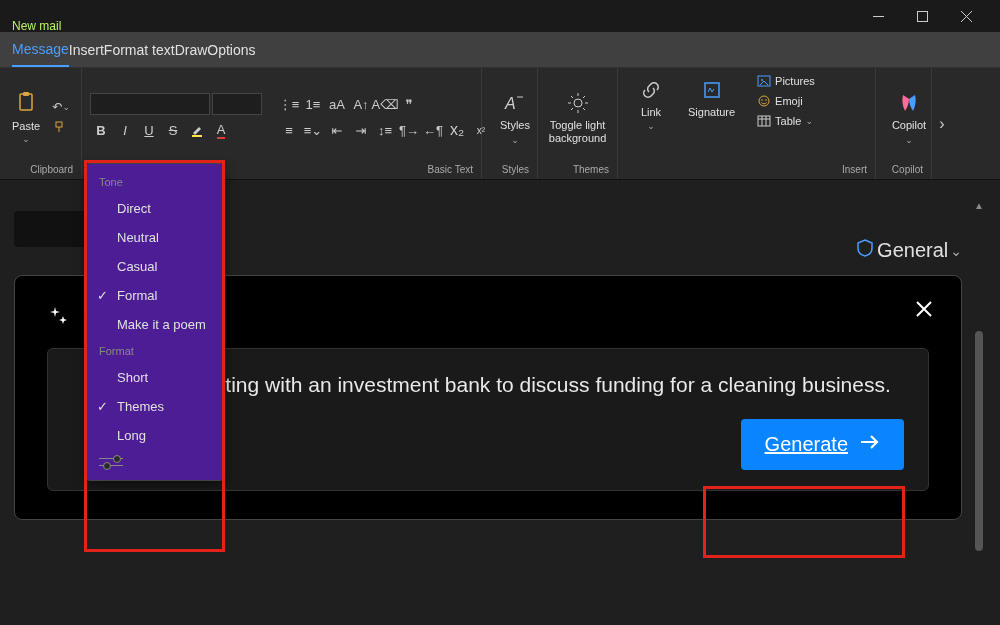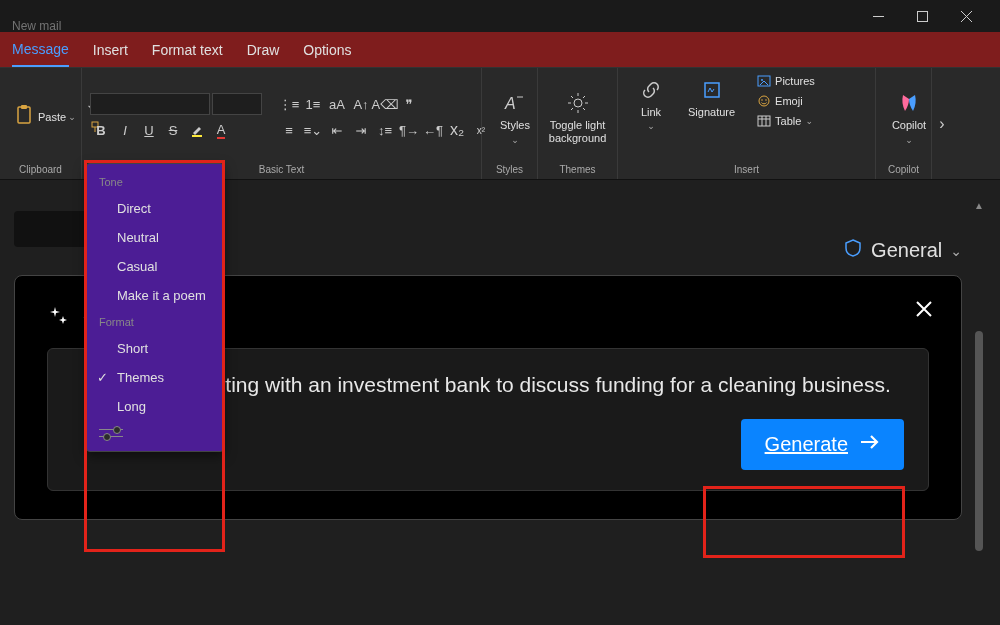--- a/index.html
+++ b/index.html
@@ -1,35 +1,35 @@
 <!DOCTYPE html>
 <html><head>
 <meta charset="utf-8">
 <style>
   * { box-sizing: border-box; margin: 0; padding: 0; font-family: "Segoe UI", sans-serif; }
   body { background: #1a1a1a; color: #e0e0e0; width: 1000px; height: 625px; overflow: hidden; position: relative; }
   
   
   .titlebar { height: 32px; background: #1a1a1a; display: flex; align-items: center; padding: 0 12px; }
-  .titlebar-title { font-size: 12px; color: #737373; flex: 1; margin-top: 19px; }
+  .titlebar-title { font-size: 12px; color: #bef264; flex: 1; margin-top: 19px; }
   .titlebar-controls { display: flex; gap: 0; }
   .titlebar-btn { width: 44px; height: 32px; display: flex; align-items: center; justify-content: center; color: #ccc; }
   
   
-  .tabs { height: 36px; background: #7f1d1d; display: flex; align-items: center; padding: 0 12px; gap: 24px; border-bottom: 1px solid #333; }
+  .tabs { height: 36px; background: #404040; display: flex; align-items: center; padding: 0 12px; border-bottom: 1px solid #333; }
   .tab { font-size: 14px; color: #e0e0e0; padding: 8px 0; cursor: pointer; }
   .tab.active { color: #4a9eff; border-bottom: 2px solid #4a9eff; }
   
   
   .ribbon { height: 112px; background: #292929; display: flex; border-bottom: 1px solid #111; }
   .ribbon-group { display: flex; flex-direction: column; padding: 4px 8px; border-right: 1px solid #3a3a3a; }
   .ribbon-group-content { flex: 1; display: flex; align-items: center; gap: 4px; }
-  .ribbon-group-label { font-size: 10px; color: #aaa; text-align: center; padding-top: 2px; }
-  
-  .paste-btn { display: flex; flex-direction: row; align-items: center; gap: 2px; padding: 4px; }
+  .ribbon-group-label { font-size: 10px; color: #aaa; text-align: right; padding-top: 2px; }
+  
+  .paste-btn { display: flex; flex-direction: column; align-items: center; gap: 2px; padding: 4px; }
   .paste-icon svg { width: 24px; height: 24px; }
   .paste-label { font-size: 11px; color: #e0e0e0; }
   .chevron-sm { font-size: 9px; color: #aaa; }
   .undo-col { display: flex; flex-direction: column; gap: 4px; margin-left: 4px; }
   .undo-btn { width: 18px; height: 16px; display: flex; align-items: center; justify-content: center; color: #ccc; font-size: 12px; }
   
   .font-controls { display: flex; flex-direction: column; gap: 4px; }
   .font-row { display: flex; gap: 2px; align-items: center; }
   .font-name { width: 120px; height: 22px; background: #1e1e1e; border: 1px solid #444; }
   .font-size { width: 50px; height: 22px; background: #1e1e1e; border: 1px solid #444; }
@@ -50,21 +50,21 @@
   
   .main { position: relative; height: calc(625px - 32px - 36px - 112px); background: #1f1f1f; padding: 14px; display: flex; gap: 10px; }
   .content { flex: 1; display: flex; flex-direction: column; gap: 12px; }
   .scrollbar { width: 14px; background: #1f1f1f; display: flex; flex-direction: column; align-items: center; padding-top: 6px; }
   .scroll-arrow { color: #888; font-size: 10px; margin-bottom: 120px; }
   .scroll-thumb { width: 8px; height: 220px; background: #555; border-radius: 4px; }
   
   .header-row { display: flex; align-items: center; gap: 12px; }
   .from-box { width: 180px; height: 36px; background: #111; border-radius: 4px; }
   .spacer { flex: 1; }
-  .general-badge { display: flex; align-items: center; gap: 8px; font-size: 20px; color: #e0e0e0; margin-top: 44px; }
+  .general-badge { display: flex; align-items: center; gap: 2px; font-size: 20px; color: #e0e0e0; margin-top: 44px; }
   .shield-icon svg { width: 20px; height: 20px; }
   
   
   .copilot-card { background: #000; border: 1px solid #444; border-radius: 8px; padding: 28px 32px; position: relative; }
   .copilot-header { display: flex; align-items: center; gap: 12px; margin-bottom: 16px; }
   .copilot-title { font-size: 22px; font-weight: 600; color: #fff; }
   .copilot-close { position: absolute; top: 24px; right: 28px; color: #fff; font-size: 18px; }
   .copilot-body { background: #1a1a1a; border: 1px solid #333; border-radius: 6px; padding: 20px 24px; }
   .copilot-text { font-size: 21px; color: #e8e8e8; line-height: 1.5; padding-left: 130px; margin-bottom: 18px; }
   .copilot-actions { display: flex; justify-content: flex-end; align-items: center; gap: 12px; }
@@ -353,20 +353,21 @@
     <div class="scroll-arrow">▲</div>
     <div class="scroll-thumb"></div>
   </div>
 </div>
 
 <div class="tone-menu">
   <div class="menu-section-label">Tone</div>
   <div class="menu-item">Direct</div>
   <div class="menu-item">Neutral</div>
   <div class="menu-item">Casual</div>
+  <div class="menu-item checked">Formal</div>
   <div class="menu-item">Make it a poem</div>
   <div class="menu-section-label">Format</div>
   <div class="menu-item">Short</div>
   <div class="menu-item checked">Themes</div>
   <div class="menu-item">Long</div>
   <div class="menu-slider-row">
     <div class="menu-slider s1"></div>
     <div class="menu-slider s2"></div>
   </div>
 </div>

